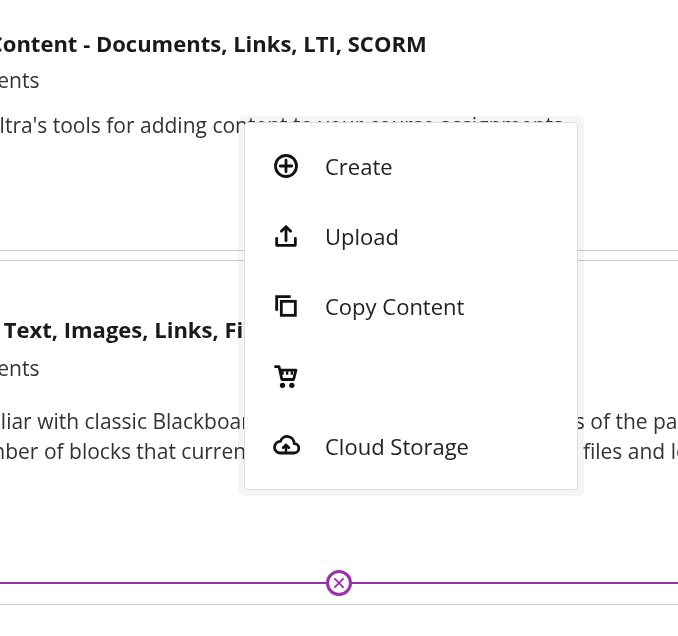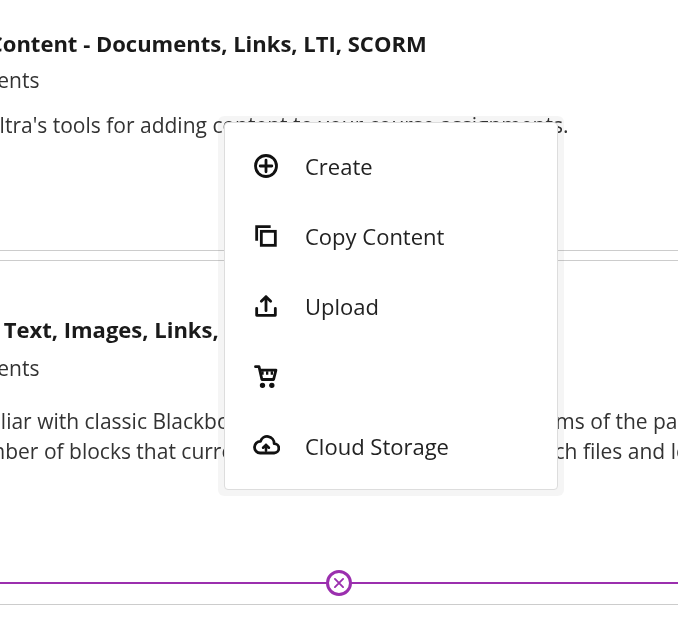--- a/index.html
+++ b/index.html
@@ -90,21 +90,21 @@
       left: 0; right: 0;
       top: 604px;
       height: 1px;
       background: #ccc;
       z-index: 1;
     }
 
     
     .menu-shadow {
       position: absolute;
-      left: 218px;
+      left: 238px;
       top: 116px;
       width: 346px;
       border-radius: 6px;
       background: rgba(0,0,0,0.04);
       padding: 6px;
       z-index: 20;
     }
     .menu {
       width: 100%;
       background: #fff;
@@ -166,35 +166,35 @@
           <circle cx="12" cy="12" r="9" stroke="#111" stroke-width="2.4"></circle>
           <path d="M12 7v10M7 12h10" stroke="#111" stroke-width="2.4" stroke-linecap="round"></path>
         </svg>
       </span>
       <span>Create</span>
     </div>
 
     <div class="menu-item">
       <span class="menu-icon">
         <svg viewBox="0 0 24 24" fill="none">
+          <path d="M12 16V4M12 4l-4 4M12 4l4 4" stroke="#111" stroke-width="2.4" stroke-linecap="round" stroke-linejoin="round"></path>
+          <path d="M4 14v6h16v-6" stroke="#111" stroke-width="2.4" stroke-linecap="round" stroke-linejoin="round"></path>
+        </svg>
+      </span>
+      <span>Upload</span>
+    </div>
+
+    <div class="menu-item">
+      <span class="menu-icon">
+        <svg viewBox="0 0 24 24" fill="none">
           <rect x="8" y="8" width="12" height="12" stroke="#111" stroke-width="2.4"></rect>
           <path d="M4 16V4h12" stroke="#111" stroke-width="2.4"></path>
         </svg>
       </span>
       <span>Copy Content</span>
-    </div>
-
-    <div class="menu-item">
-      <span class="menu-icon">
-        <svg viewBox="0 0 24 24" fill="none">
-          <path d="M12 16V4M12 4l-4 4M12 4l4 4" stroke="#111" stroke-width="2.4" stroke-linecap="round" stroke-linejoin="round"></path>
-          <path d="M4 14v6h16v-6" stroke="#111" stroke-width="2.4" stroke-linecap="round" stroke-linejoin="round"></path>
-        </svg>
-      </span>
-      <span>Upload</span>
     </div>
 
     <div class="menu-item">
       <span class="menu-icon">
         <svg viewBox="0 0 24 24" fill="none">
           <circle cx="9" cy="20" r="1.8" fill="#111"></circle>
           <circle cx="17" cy="20" r="1.8" fill="#111"></circle>
           <path d="M3 4h3l2.5 11h10l2-8H7" stroke="#111" stroke-width="2.4" stroke-linecap="round" stroke-linejoin="round"></path>
           <path d="M9 8v3M13 8v3M17 8v3" stroke="#111" stroke-width="2"></path>
         </svg>

